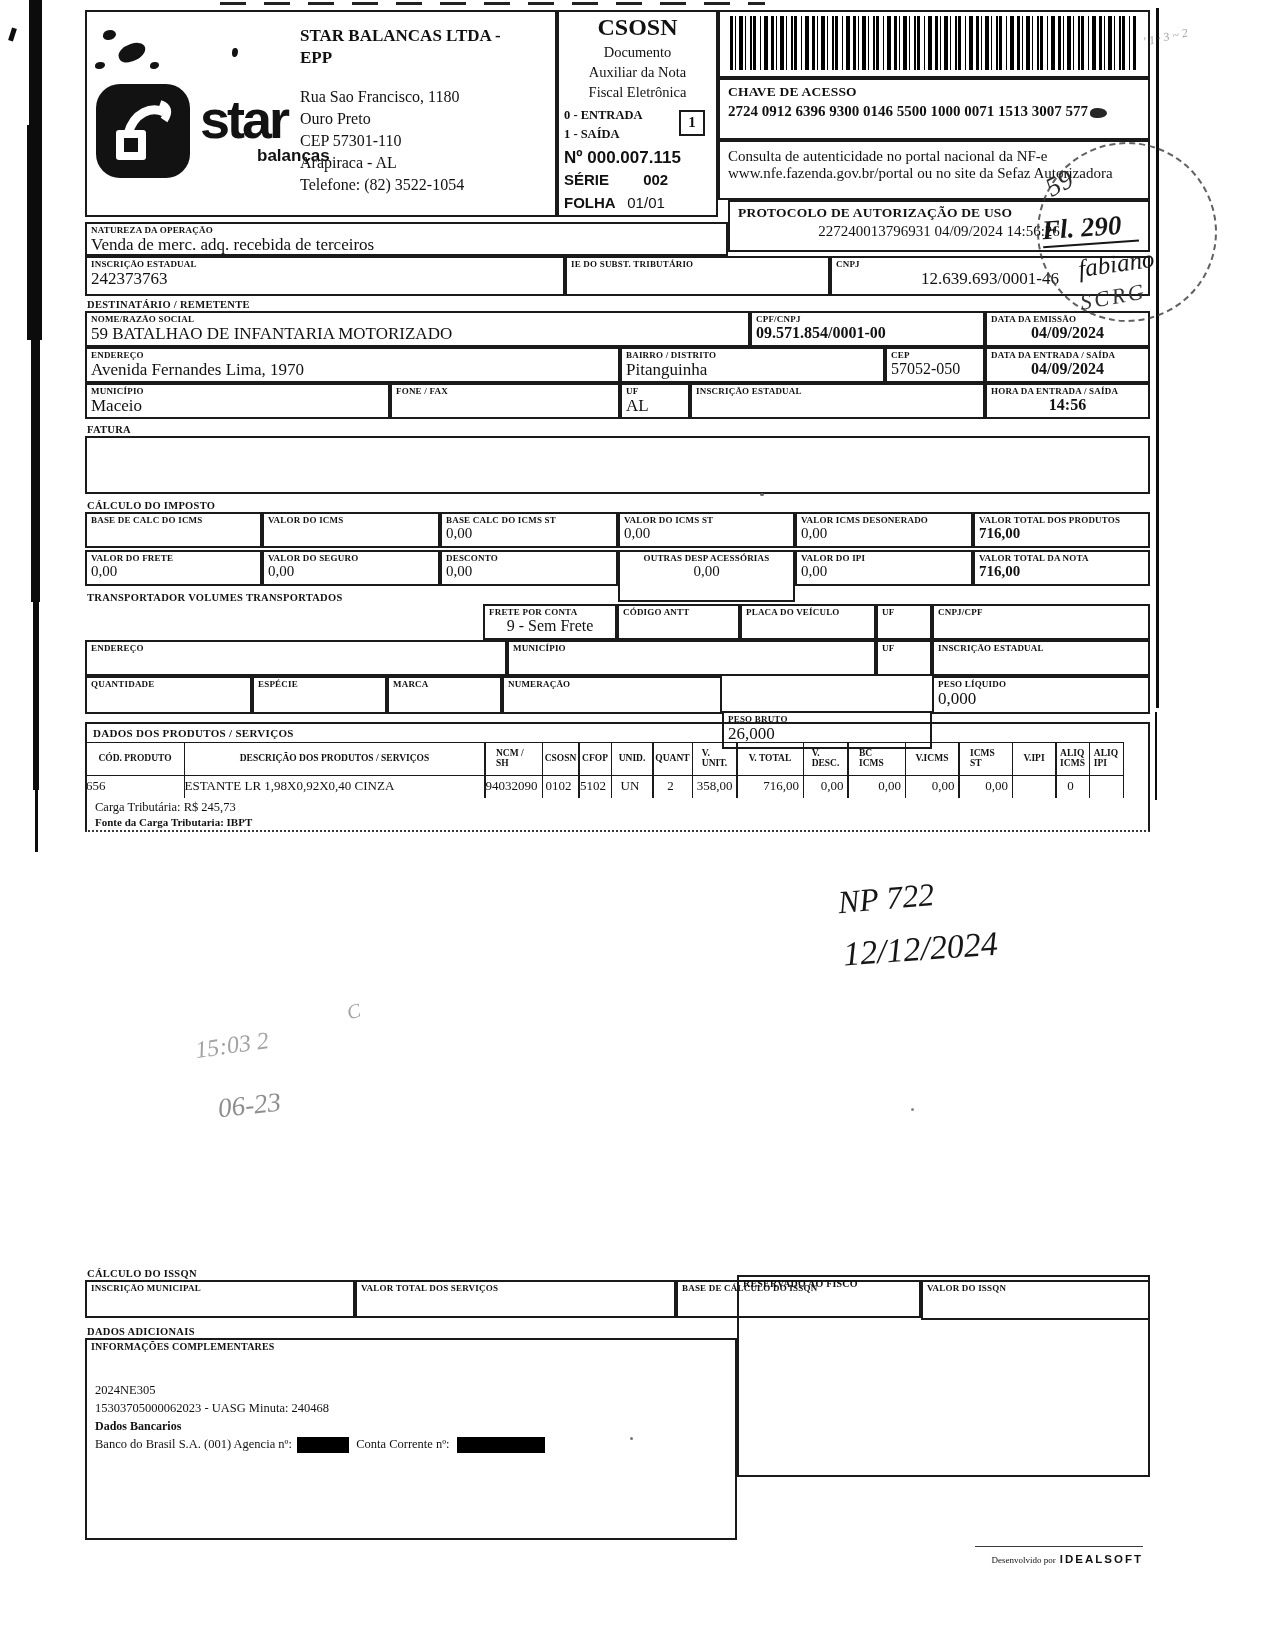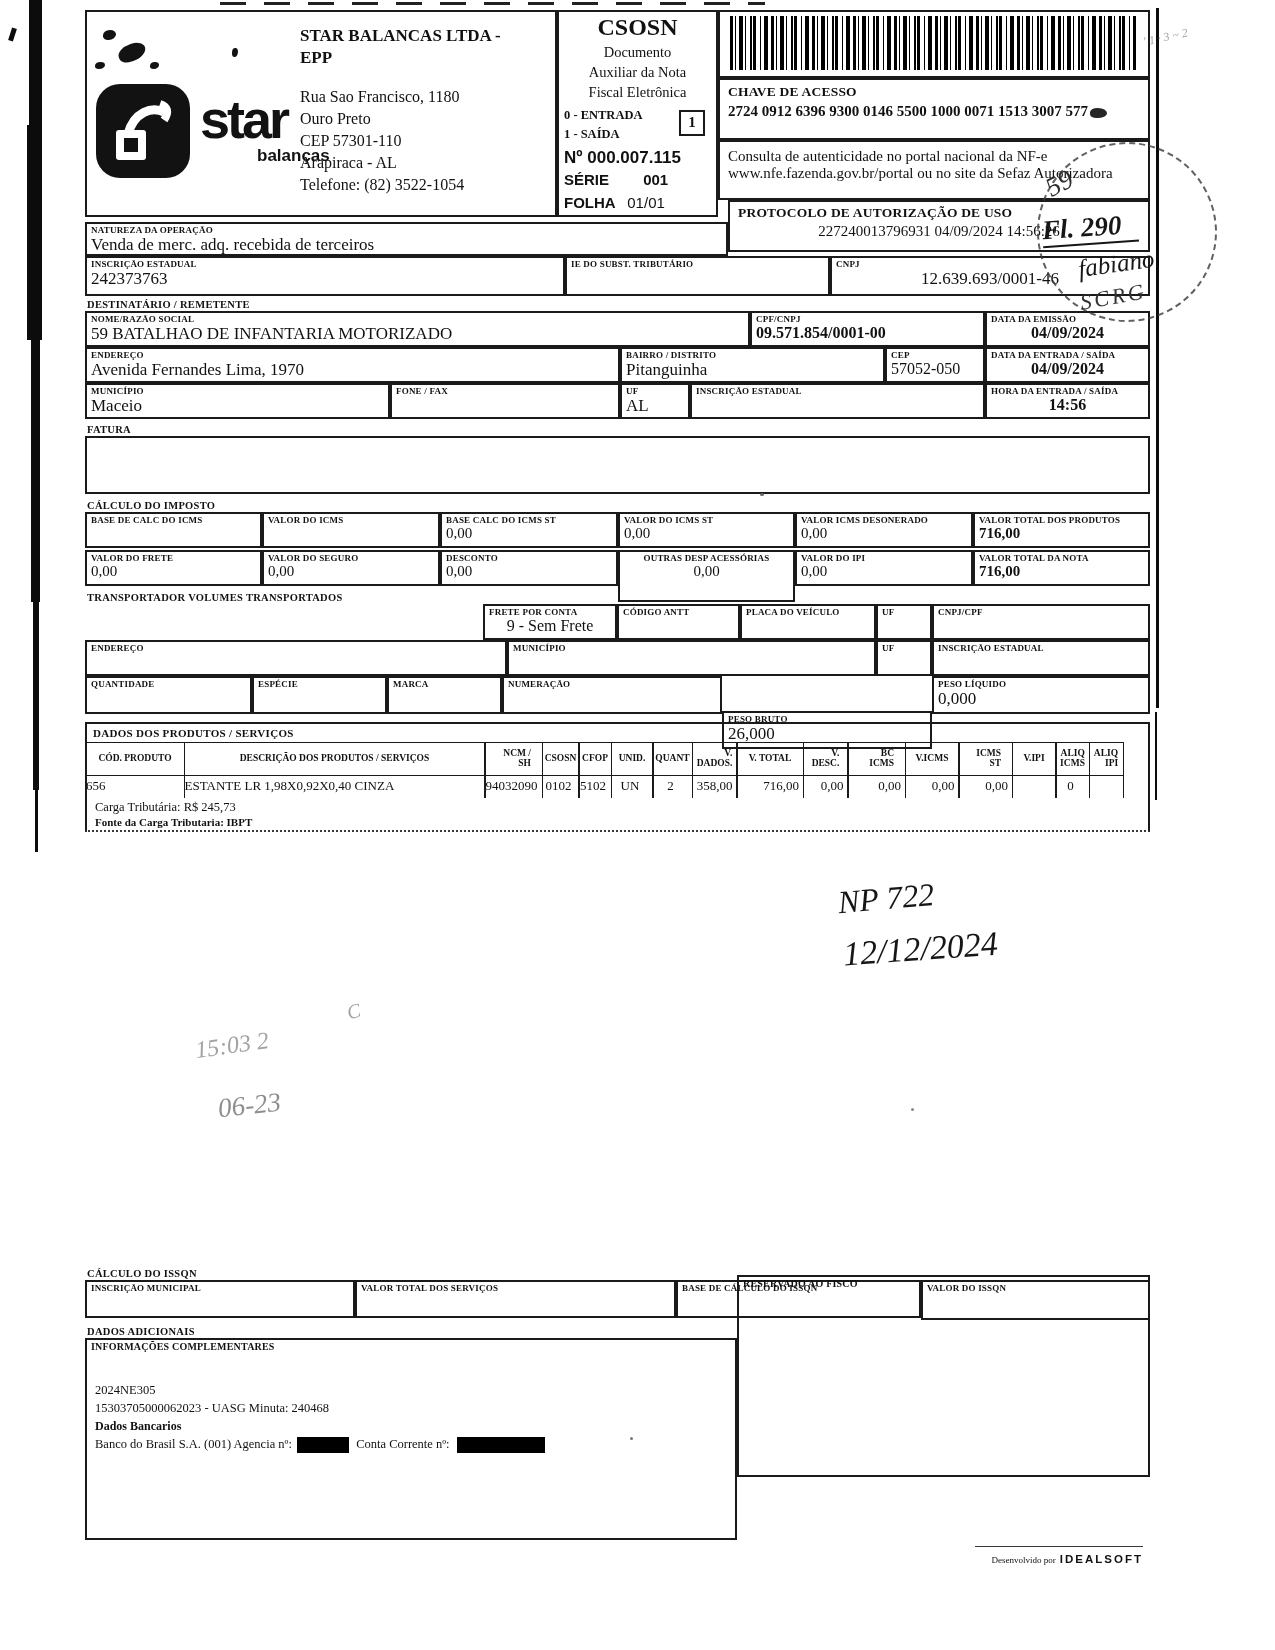--- a/index.html
+++ b/index.html
@@ -11,21 +11,21 @@
   .val{display:block;font:16px "Liberation Serif",serif;line-height:1.15;white-space:nowrap;}
   .vs{font-size:15px;}
   .b{font-weight:bold;}
   .ctr{text-align:center;}
   .sec{position:absolute;font:bold 10.5px "Liberation Serif",serif;letter-spacing:.3px;white-space:nowrap;color:#111;}
   .hw{position:absolute;font-style:italic;font-family:"Liberation Serif",serif;color:#161616;white-space:nowrap;}
   .pencil{color:#a3a3a3;}
   .bar{position:absolute;background:#0c0c0c;}
   .prow{position:absolute;display:flex;}
   .phc{box-sizing:border-box;border:1.5px solid #1a1a1a;margin-left:-1.5px;display:flex;align-items:center;justify-content:center;
-       text-align:right;font:bold 9.5px "Liberation Serif",serif;line-height:1.05;padding:11px;}
+       text-align:left;font:bold 9.5px "Liberation Serif",serif;line-height:1.05;padding:11px;}
   .pdc{box-sizing:border-box;border-left:1.5px solid #1a1a1a;border-right:1.5px solid #1a1a1a;margin-left:-1.5px;
        font:13px "Liberation Serif",serif;padding:2px 4px 0 0;white-space:nowrap;overflow:hidden;}
   .ta-l{text-align:left}.ta-c{text-align:center}.ta-r{text-align:right}
   .redact{display:inline-block;background:#000;height:16px;vertical-align:middle;}
   .smudge{display:inline-block;width:17px;height:10px;background:#262626;border-radius:45% 55% 50% 40%;vertical-align:middle;margin-left:2px;}
   .barcode{position:absolute;background:repeating-linear-gradient(90deg,
      #000 0 3px,#fff 3px 5px,#000 5px 6px,#fff 6px 9px,#000 9px 13px,#fff 13px 15px,
      #000 15px 16px,#fff 16px 20px,#000 20px 22px,#fff 22px 23px,#000 23px 26px,
      #fff 26px 30px,#000 30px 31px,#fff 31px 34px,#000 34px 38px,#fff 38px 41px);}
   .blob{position:absolute;background:#131313;border-radius:55% 45% 60% 40%;}
@@ -82,21 +82,21 @@
   <div class="abs ctr" style="left:557px;top:84px;width:161px;font-size:14.5px;">Fiscal Eletrônica</div>
   <div class="abs b" style="left:564px;top:108px;font-size:12.5px;">0 - ENTRADA</div>
   <div class="abs b" style="left:564px;top:127px;font-size:12.5px;">1 - SAÍDA</div>
   <div class="fbox ctr" style="left:679px;top:110px;width:26px;height:26px;font:bold 15px 'Liberation Serif',serif;padding:2px 0;">1</div>
   <div class="abs" style="left:564px;top:148px;font:bold 17px 'Liberation Sans',sans-serif;">
     <span>Nº</span>
     <span>000.007.115</span>
   </div>
   <div class="abs" style="left:564px;top:171px;font:bold 15px 'Liberation Sans',sans-serif;">
     <span>SÉRIE</span>
-    <span style="margin-left:30px;">001</span>
+    <span style="margin-left:30px;">002</span>
   </div>
   <div class="abs" style="left:564px;top:194px;font:bold 15px 'Liberation Sans',sans-serif;">
     <span>FOLHA</span>
     <span style="margin-left:8px;font-weight:normal;">01/01</span>
   </div>
 
   <div class="fbox" style="left:718px;top:10px;width:432px;height:68px;"></div>
   <div class="barcode" style="left:730px;top:16px;width:406px;height:54px;"></div>
 
   <div class="fbox" style="left:718px;top:78px;width:432px;height:62px;padding:4px 8px;">
@@ -311,21 +311,21 @@
   <div class="sec" style="left:93px;top:727px;font-size:11px;">DADOS DOS PRODUTOS / SERVIÇOS</div>
 
   <div class="prow" style="left:86.5px;top:742px;height:34px;">
     <div class="phc" style="width:100px;">CÓD. PRODUTO</div>
     <div class="phc" style="width:302px;">DESCRIÇÃO DOS PRODUTOS / SERVIÇOS</div>
     <div class="phc" style="width:59px;">NCM / SH</div>
     <div class="phc" style="width:38px;">CSOSN</div>
     <div class="phc" style="width:34px;">CFOP</div>
     <div class="phc" style="width:43px;">UNID.</div>
     <div class="phc" style="width:41px;">QUANT</div>
-    <div class="phc" style="width:46px;">V. DADOS.</div>
+    <div class="phc" style="width:46px;">V. UNIT.</div>
     <div class="phc" style="width:68px;">V. TOTAL</div>
     <div class="phc" style="width:46px;">V. DESC.</div>
     <div class="phc" style="width:59px;">BC ICMS</div>
     <div class="phc" style="width:55px;">V.ICMS</div>
     <div class="phc" style="width:55px;">ICMS ST</div>
     <div class="phc" style="width:45px;">V.IPI</div>
     <div class="phc" style="width:35px;">ALIQ ICMS</div>
     <div class="phc" style="width:35px;">ALIQ IPI</div>
   </div>
 

